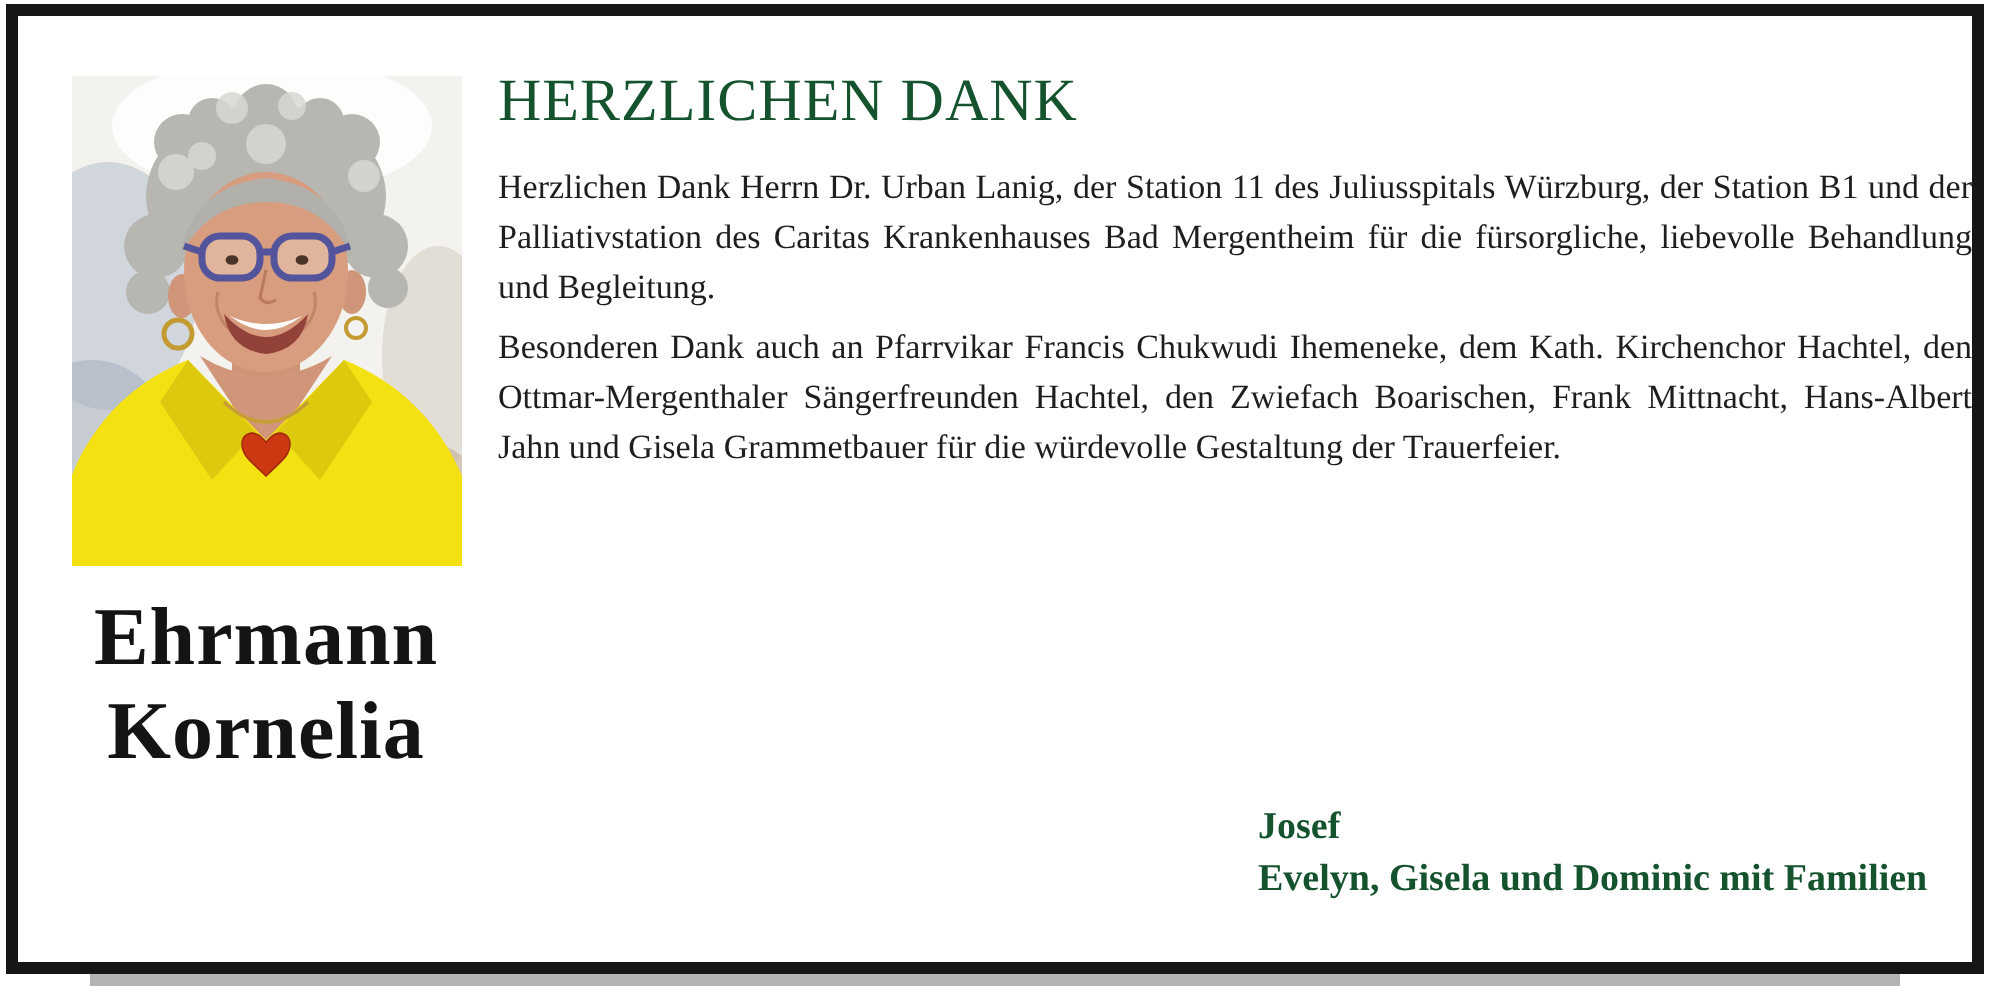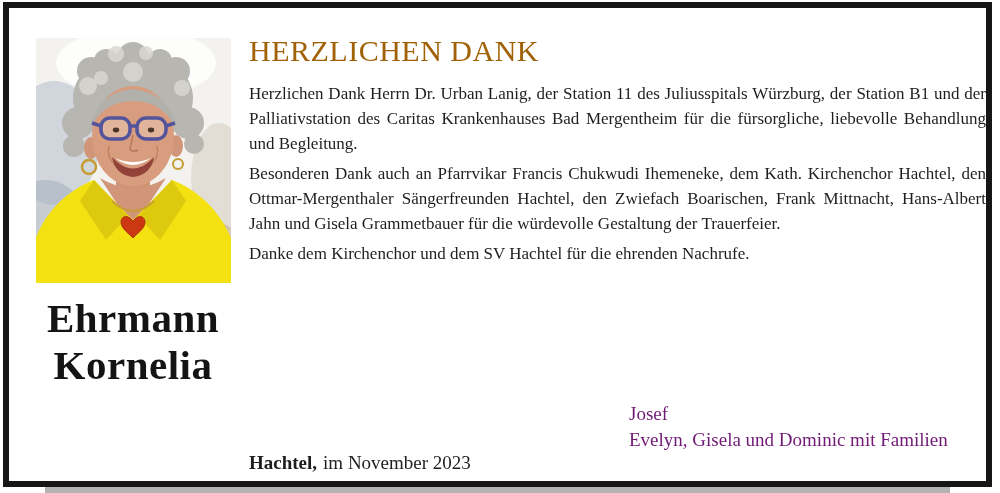--- a/index.html
+++ b/index.html
@@ -74,37 +74,37 @@
     left: 240px;
     top: 26px;
     width: 737px;
   }
   .title {
     margin: 0 0 13px 0;
     font-size: 30px;
     line-height: 34px;
     font-weight: normal;
     letter-spacing: 0.5px;
-    color: #a16207;
+    color: #14532d;
   }
   .content p {
     margin: 0 0 5px 0;
     font-size: 17px;
     line-height: 25px;
     text-align: justify;
     hyphens: none;
   }
   .signatures {
     position: absolute;
     left: 620px;
     top: 393px;
-    font-weight: normal;
+    font-weight: bold;
     font-size: 19px;
     line-height: 26px;
-    color: #701a75;
+    color: #14532d;
     white-space: nowrap;
   }
   .closing {
     position: absolute;
     left: 240px;
     top: 443px;
     font-size: 19px;
     line-height: 24px;
     white-space: nowrap;
   }
@@ -191,26 +191,22 @@
     <div class="name">
       <div>Ehrmann</div>
       <div>Kornelia</div>
     </div>
 
 
     <div class="content">
       <h1 class="title">HERZLICHEN DANK</h1>
       <p>Herzlichen Dank Herrn Dr. Urban Lanig, der Station 11 des Juliusspitals Würzburg, der Station B1 und der Palliativstation des Caritas Krankenhauses Bad Mergentheim für die fürsorgliche, liebevolle Behandlung und Begleitung.</p>
       <p>Besonderen Dank auch an Pfarrvikar Francis Chukwudi Ihemeneke, dem Kath. Kirchenchor Hachtel, den Ottmar-Mergenthaler Sängerfreunden Hachtel, den Zwiefach Boarischen, Frank Mittnacht, Hans-Albert Jahn und Gisela Grammetbauer für die würdevolle Gestaltung der Trauerfeier.</p>
-      <p>Danke dem Kirchenchor und dem SV Hachtel für die ehrenden Nachrufe.</p>
     </div>
 
     <div class="signatures">
       <div>Josef</div>
       <div>Evelyn, Gisela und Dominic mit Familien</div>
     </div>
 
-    <div class="closing">
-      <span class="place">Hachtel,</span><span>im November 2023</span>
-    </div>
 
   </div>
 </div>
 
 </body></html>

